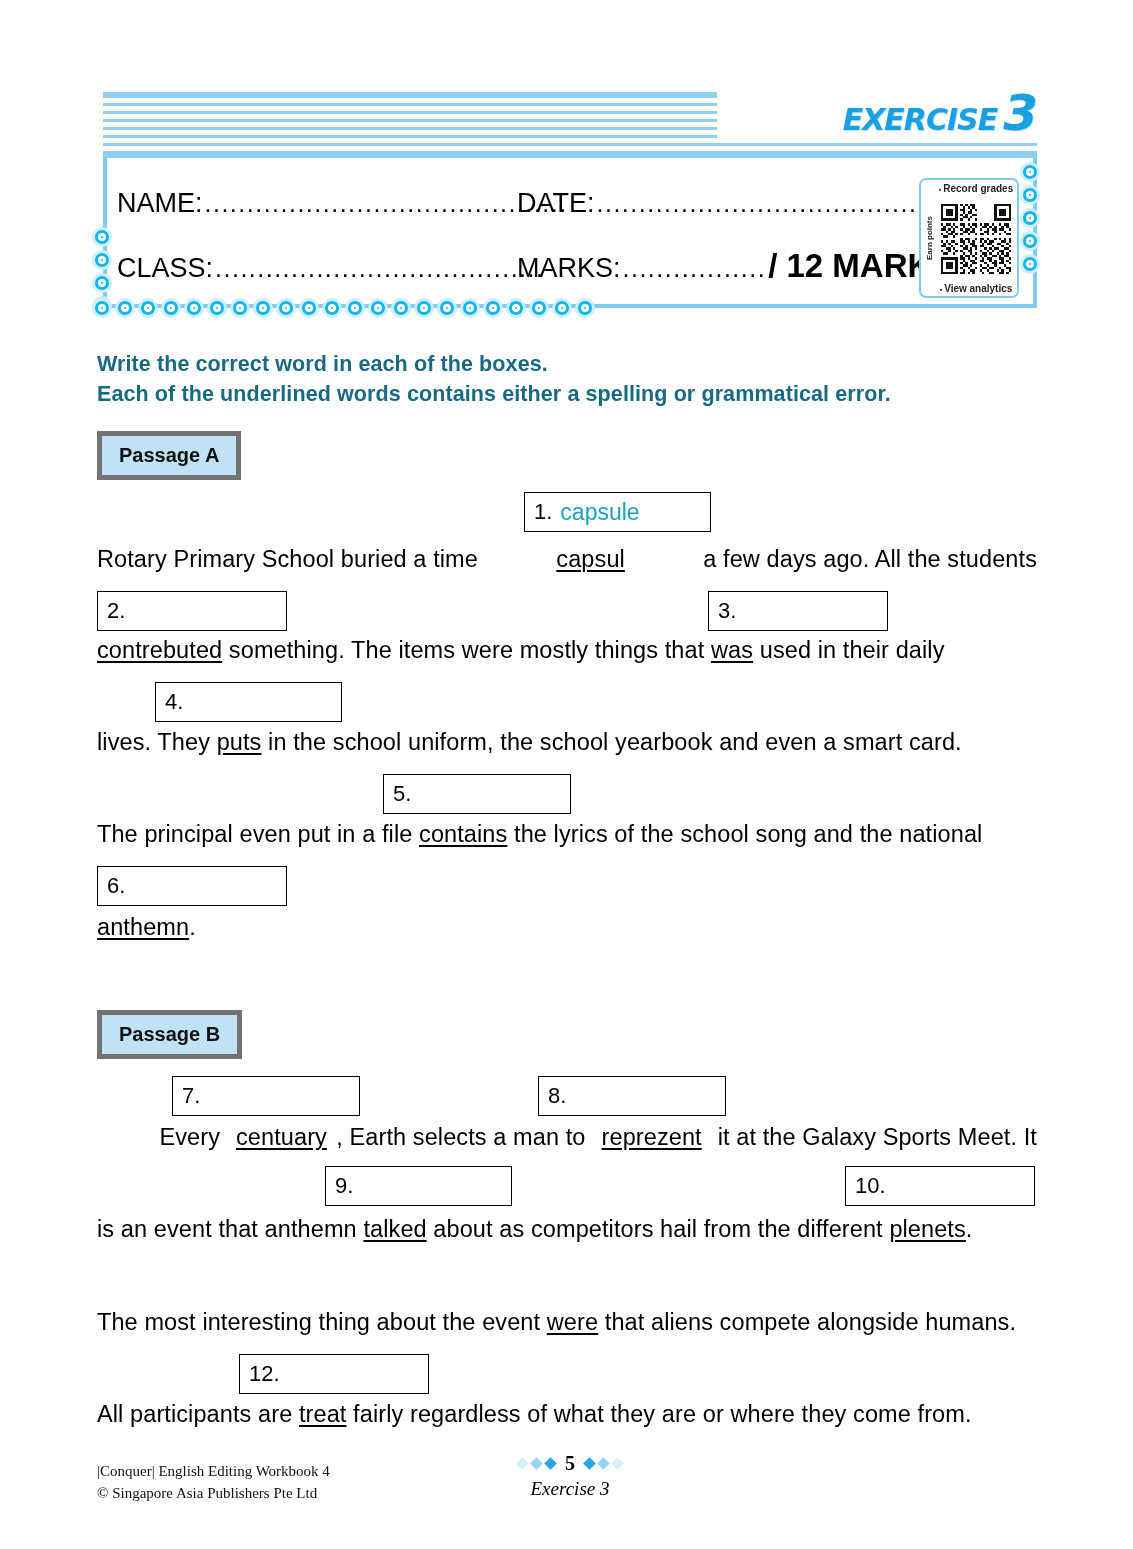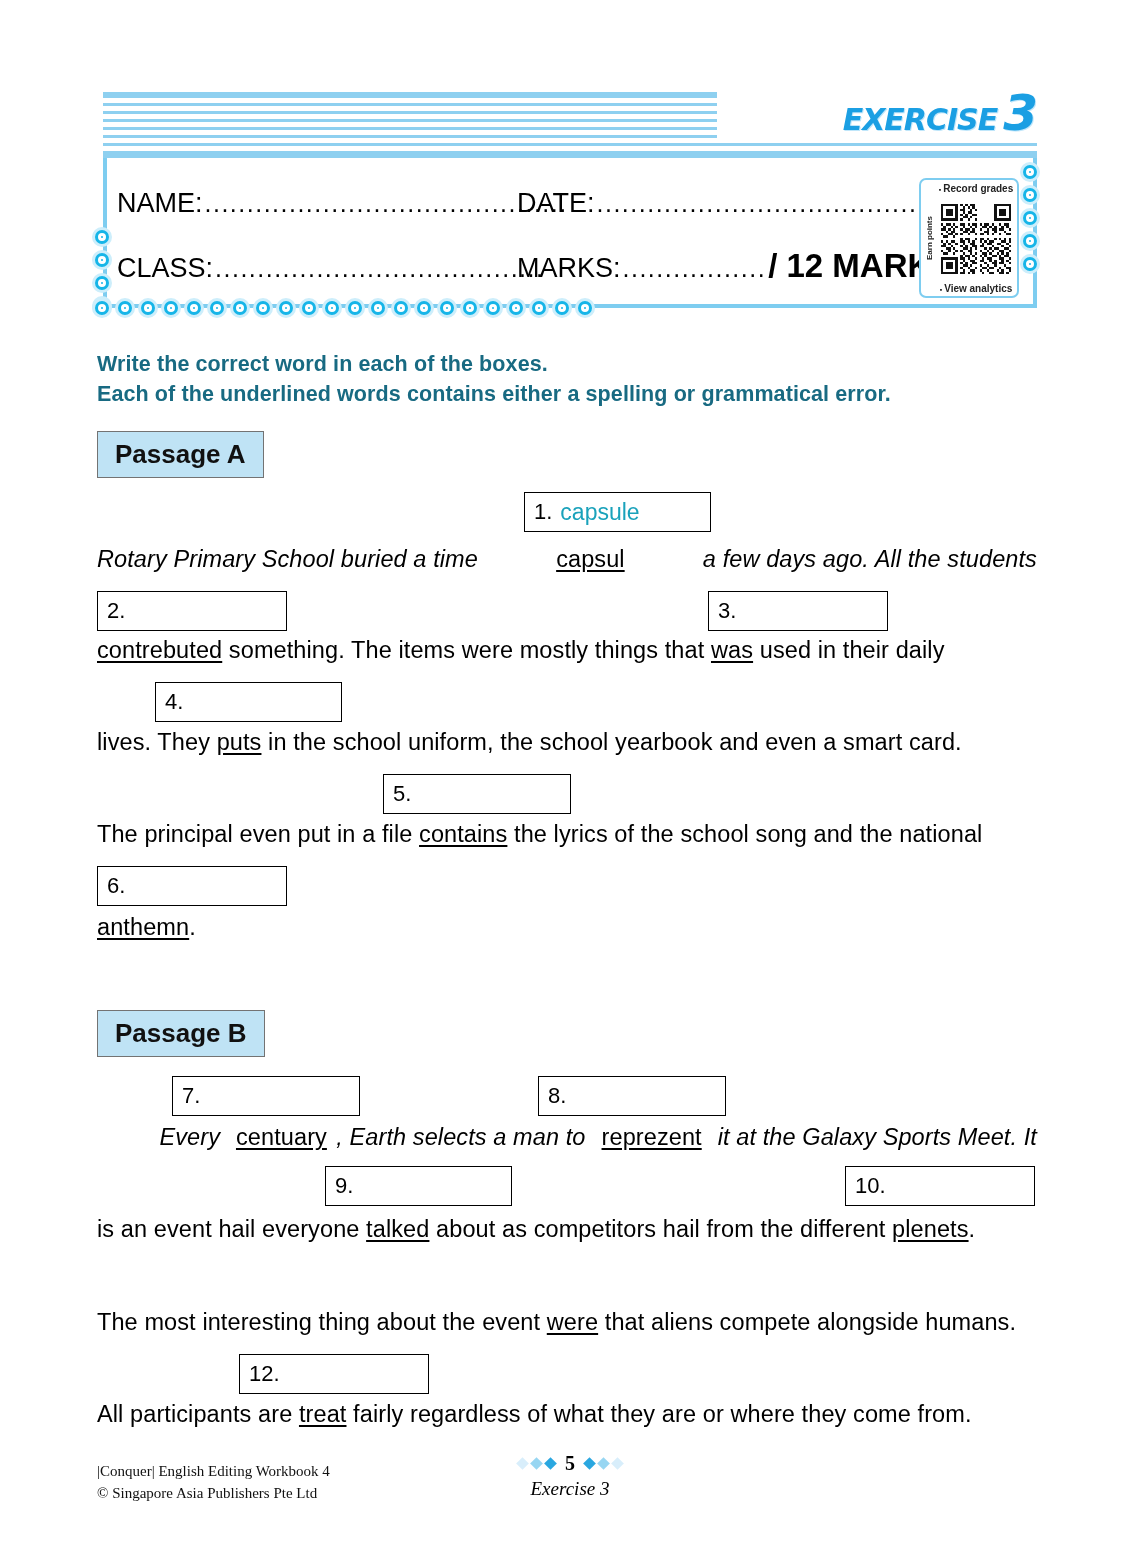--- a/index.html
+++ b/index.html
@@ -151,23 +151,23 @@
     font-weight: 700;
     color: #186a82;
     line-height: 1.38;
     letter-spacing: 0.1px;
   }
 
   
   .passage-label {
     position: absolute;
     background: #bfe3f5;
-    border: 1px solid #737373;
+    border: 5px solid #737373;
     font-weight: 700;
-    font-size: 26px;
+    font-size: 20px;
     color: #111;
     padding: 9px 17px 10px 17px;
     line-height: 1;
   }
   #pa-label { left: 97px; top: 431px; }
   #pb-label { left: 97px; top: 1010px; }
 
   
   .ans-box {
     position: absolute;
@@ -187,21 +187,21 @@
   .ptext {
     position: absolute;
     font-size: 23.5px;
     color: #000;
     letter-spacing: 0.1px;
     white-space: nowrap;
     line-height: 1;
   }
   .ptext u { text-decoration: underline; text-underline-offset: 3px; }
   .just { display: flex; justify-content: space-between; }
-  .just span.w { white-space: pre; font-style: italic; }
+  .just span.w { white-space: pre; }
 
   
   .footer-left {
     position: absolute;
     left: 97px; top: 1461px;
     font-family: "Liberation Serif", serif;
     font-size: 15px;
     color: #111;
     line-height: 1.45;
   }
@@ -609,21 +609,21 @@
   <div class="ans-box" style="left:325px; top:1166px; width:187px; height:40px;">
     <span class="num">9.</span>
     <span class="answer"></span>
   </div>
   <div class="ans-box" style="left:845px; top:1166px; width:190px; height:40px;">
     <span class="num">10.</span>
     <span class="answer"></span>
   </div>
 
   <div class="ptext" style="left:97px; top:1218px;">
-    <span class="w">is an event hail everyone </span><u>talked</u><span class="w"> about as competitors hail from the different </span><u>plenets</u><span class="w">.</span>
+    <span class="w">is an event that anthemn </span><u>talked</u><span class="w"> about as competitors hail from the different </span><u>plenets</u><span class="w">.</span>
   </div>
 
 
   <div class="ptext" style="left:97px; top:1311px;">
     <span class="w">The most interesting thing about the event </span><u>were</u><span class="w"> that aliens compete alongside humans.</span>
   </div>
 
   <div class="ans-box" style="left:239px; top:1354px; width:190px; height:40px;">
     <span class="num">12.</span>
     <span class="answer"></span>

